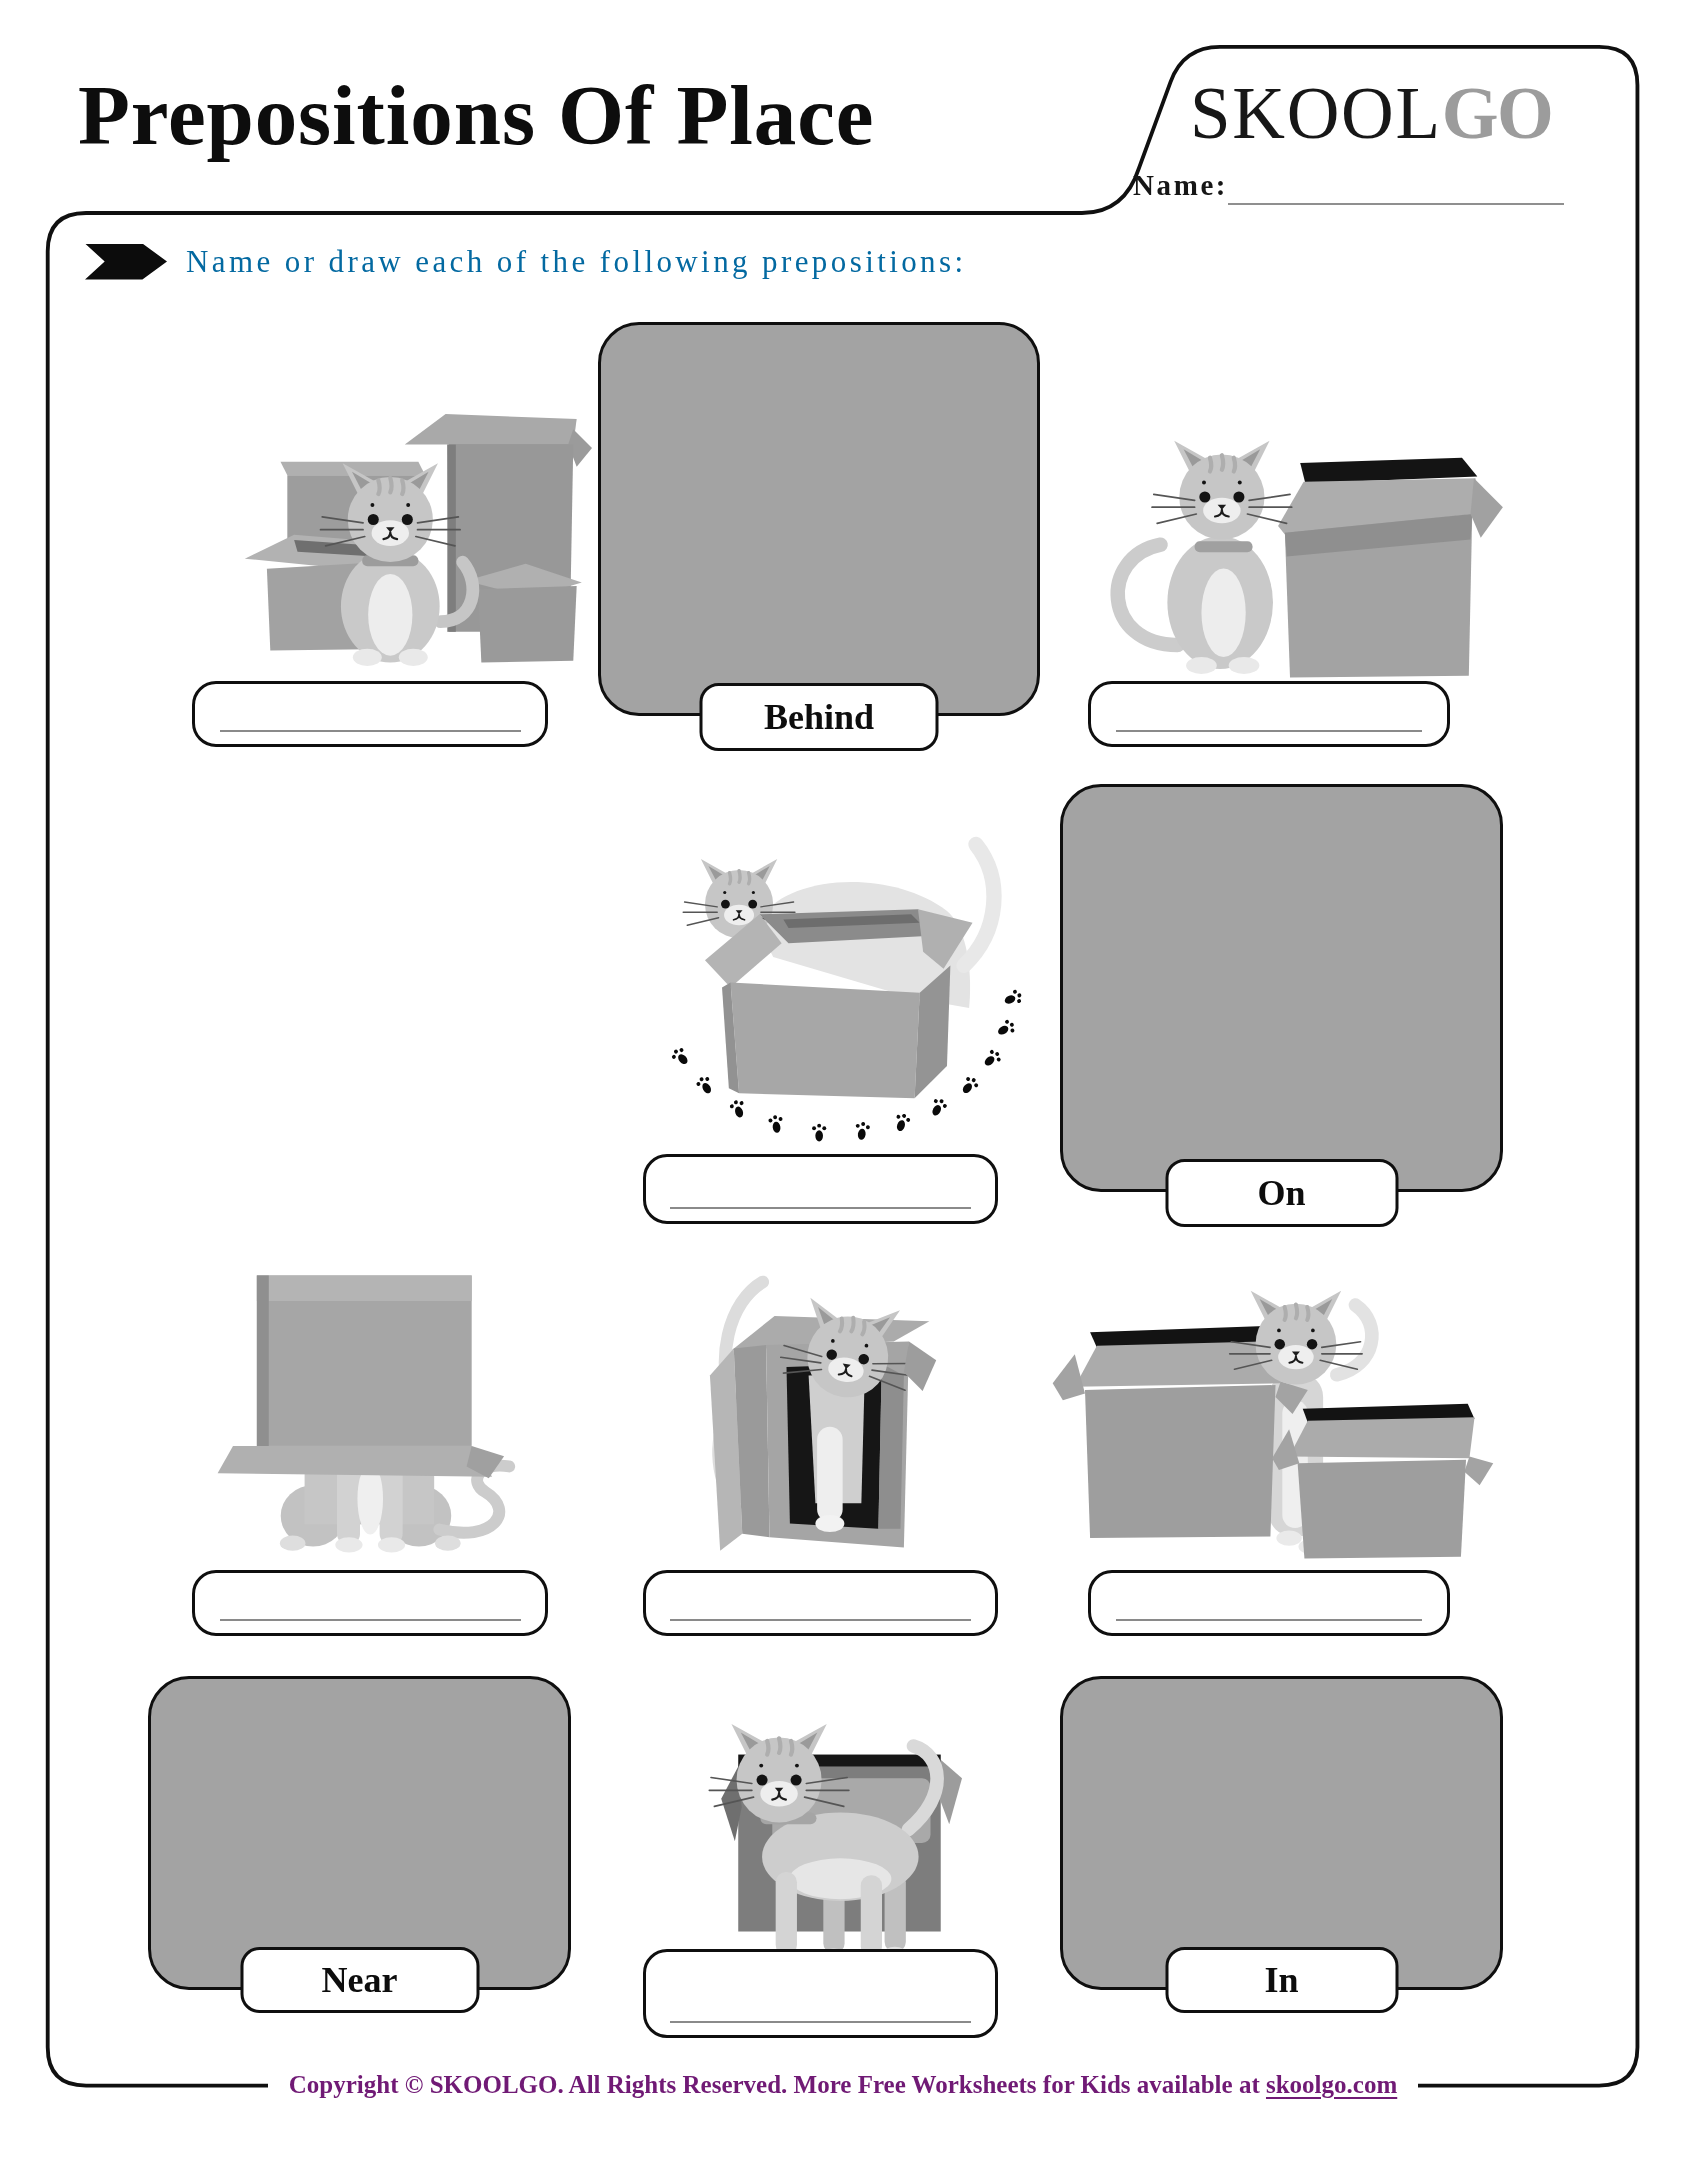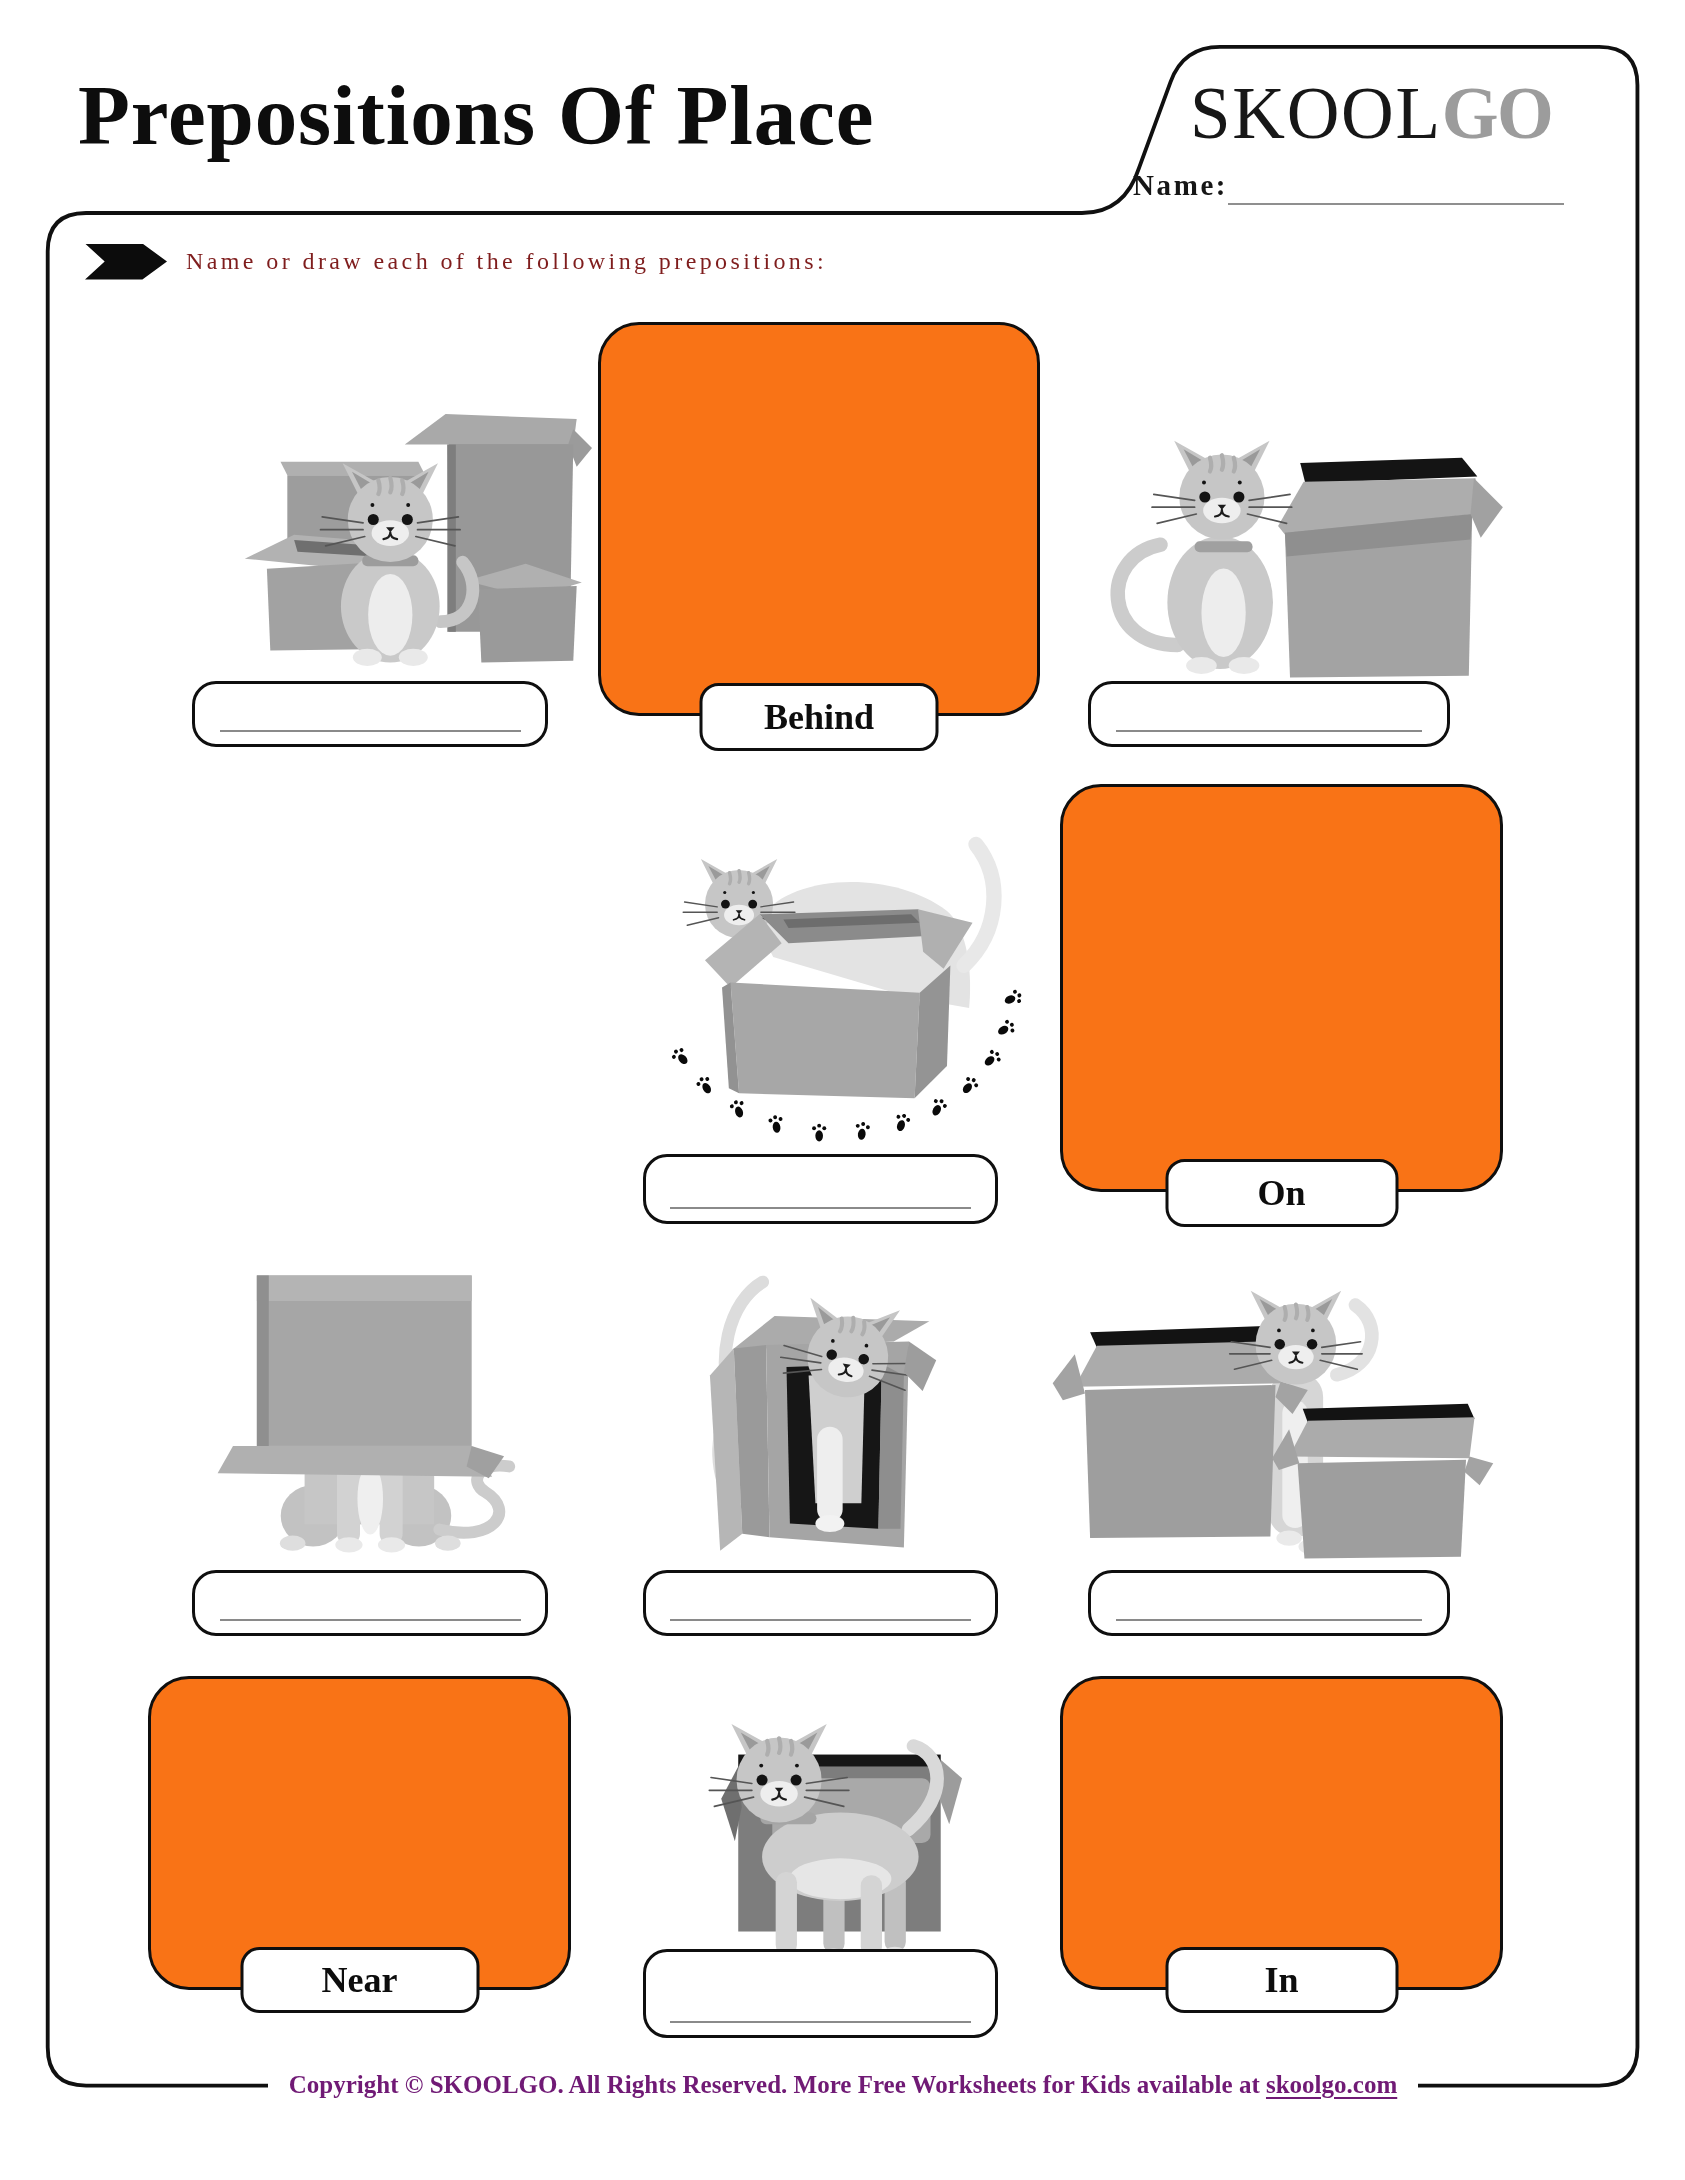--- a/index.html
+++ b/index.html
@@ -9,22 +9,22 @@
   .title{position:absolute;left:78px;top:66px;font-size:85px;font-weight:bold;letter-spacing:0.9px;color:#0d0d0d;}
   .logo{position:absolute;left:1158px;top:72px;width:426px;text-align:center;white-space:nowrap;}
   .logo .skool{font-size:73px;font-weight:400;letter-spacing:1.7px;color:#171717;}
   .logo .go{font-size:73px;font-weight:bold;letter-spacing:-1.7px;color:#9c9c9c;}
   .name-row{position:absolute;left:1133px;top:169px;width:460px;}
   .name-label{font-size:29px;font-weight:bold;letter-spacing:2.6px;color:#161616;}
   .name-line{position:absolute;left:95px;top:34px;width:336px;border-top:2.6px solid #8f8f8f;}
   .instruction{position:absolute;left:85px;top:240px;height:43px;display:flex;align-items:center;}
   .instr-arrow{width:82px;height:36px;background:#0c0c0c;margin-right:19px;
      clip-path:polygon(0% 0%,70% 0%,100% 50%,70% 100%,0% 100%,24% 50%);}
-  .instr-text{font-size:24px;letter-spacing:3.4px;color:#7f1d1d;}
-  .draw-box{position:absolute;background:#f97316;border:3.4px solid #0f0f0f;border-radius:41px;}
+  .instr-text{font-size:31px;letter-spacing:3.4px;color:#0369a1;}
+  .draw-box{position:absolute;background:#a3a3a3;border:3.4px solid #0f0f0f;border-radius:41px;}
   .pill{position:absolute;left:50%;transform:translateX(-50%);height:68px;background:#fff;
         border:3.4px solid #0f0f0f;border-radius:19px;display:flex;align-items:center;justify-content:center;
         font-size:36px;font-weight:bold;color:#0d0d0d;z-index:3;box-sizing:border-box;}
   .ans-box{position:absolute;background:#fff;border:3.4px solid #0f0f0f;border-radius:24px;box-sizing:border-box;}
   .ans-line{position:absolute;left:7%;right:7%;bottom:12px;border-top:2.6px solid #8a8a8a;}
   .ill{position:absolute;}
   .ill svg{width:100%;height:100%;display:block;}
   .footer{position:absolute;left:0;right:0;top:2066px;text-align:center;z-index:4;}
   .footer .ft{background:#fff;padding:0 20.4px;font-size:25px;font-weight:bold;color:#701a75;line-height:37px;}
   .footer .go-b{font-weight:bold;}

